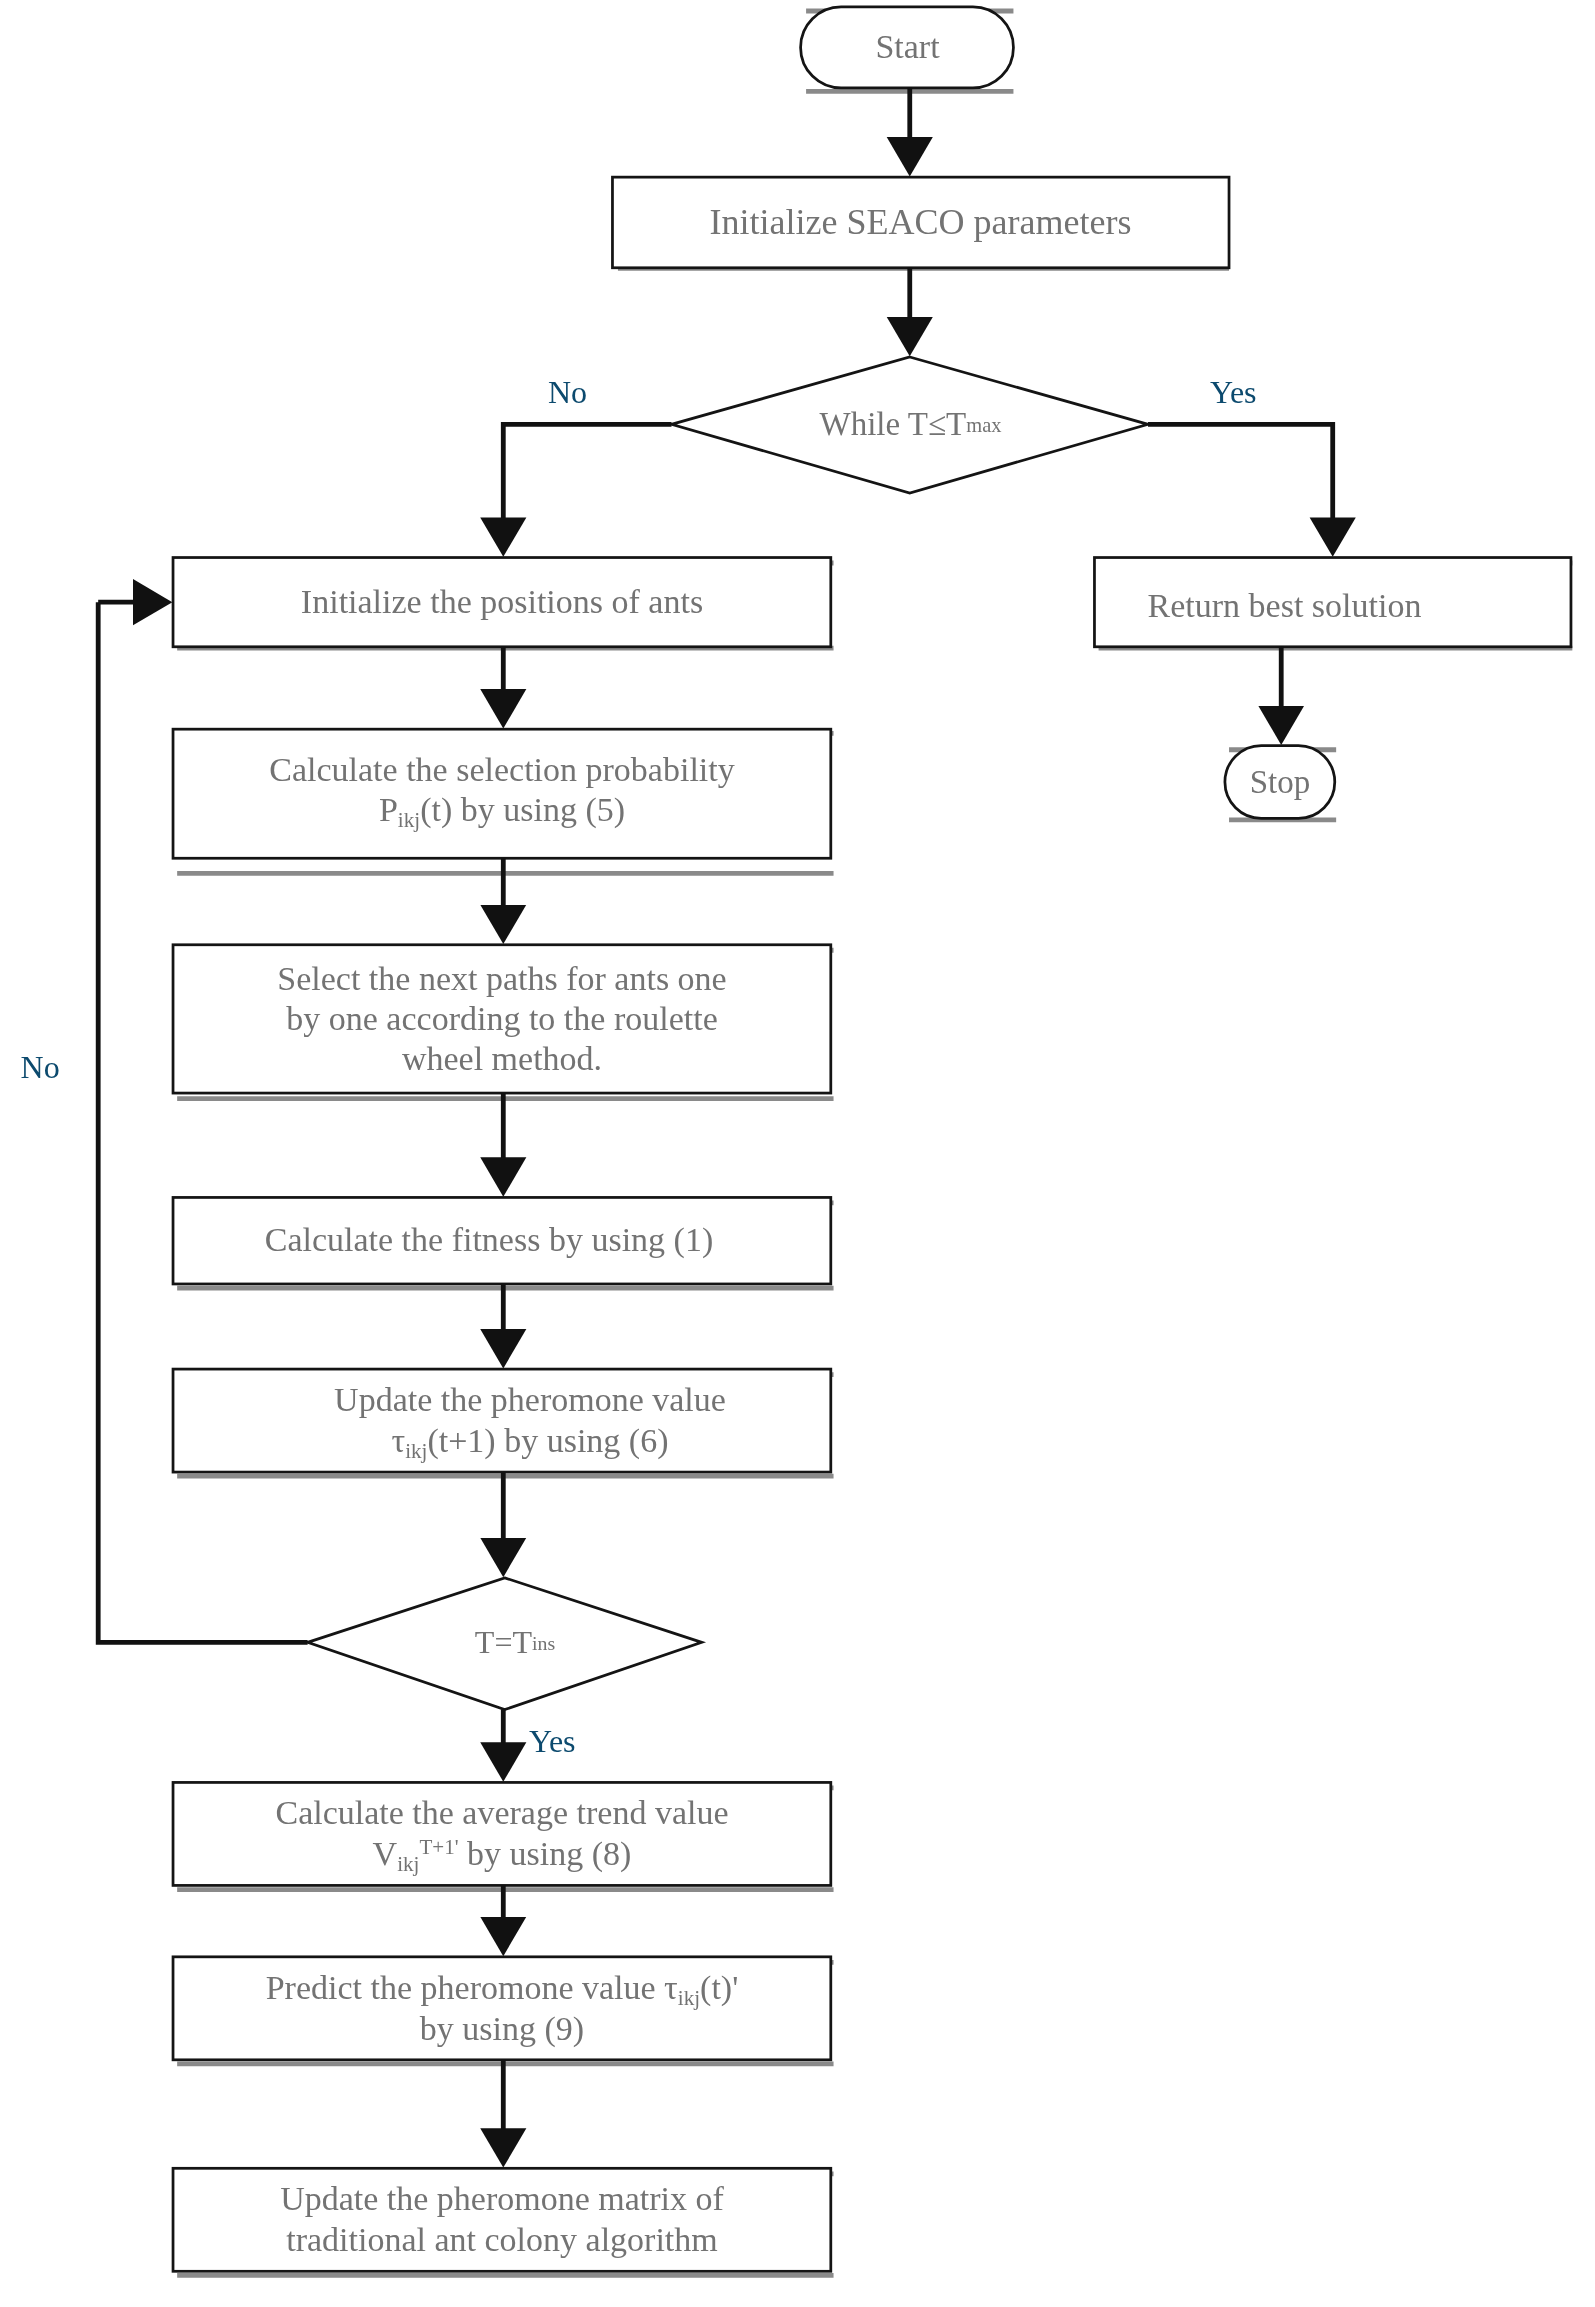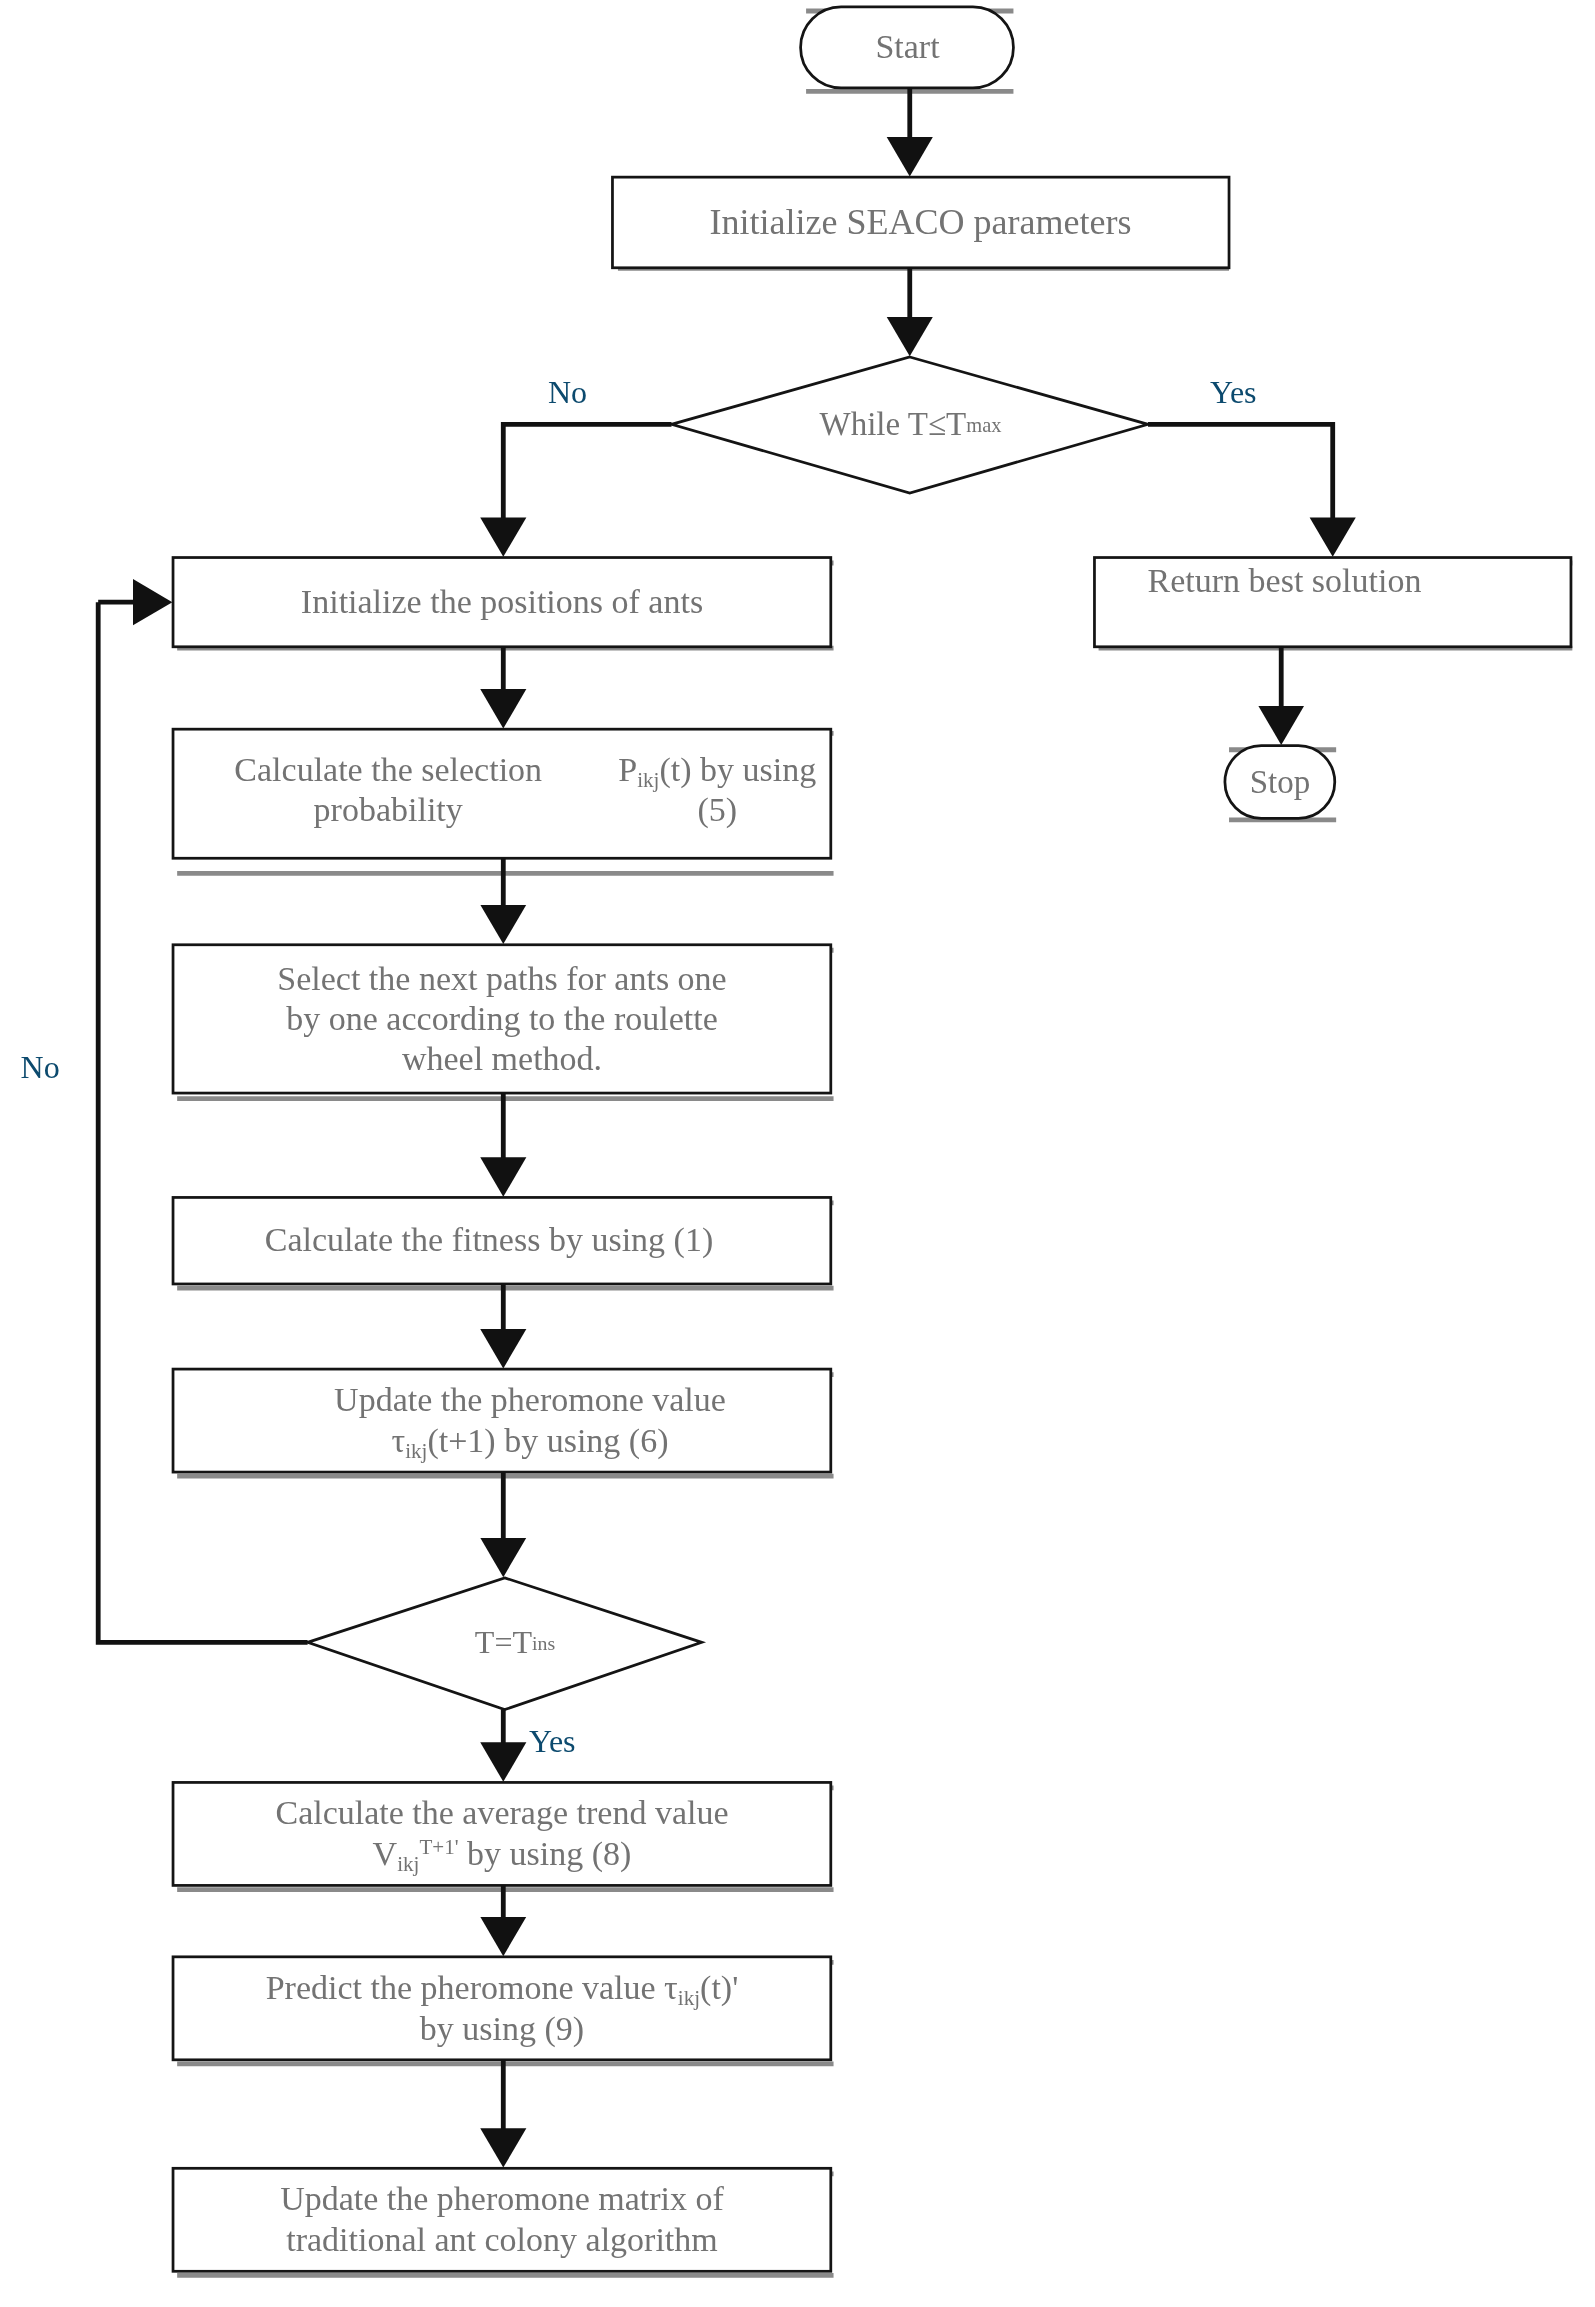--- a/index.html
+++ b/index.html
@@ -149,25 +149,25 @@
   </svg>
 
   <div class="node-text" style="left:801px; top:6.9px; width:213px; height:81px; font-size:34px;">Start</div>
 
   <div class="node-text" style="left:718px; top:390px; width:385px; height:69px; font-size:33px;"><span>While T≤T</span><sub>max</sub></div>
 
   <div class="node-text" style="left:612px; top:177px; width:617px; height:91px; font-size:36px;">Initialize SEACO parameters</div>
 
   <div class="node-text" style="left:173px; top:558px; width:658px; height:89px; font-size:34px;">Initialize the positions of ants</div>
 
-  <div class="node-text" style="left:1094px; top:537px; width:381px; height:89px; font-size:34px;">Return best solution</div>
+  <div class="node-text" style="left:1094px; top:562px; width:381px; height:89px; font-size:34px;">Return best solution</div>
 
   <div class="node-text" style="left:1225px; top:746px; width:110px; height:73px; font-size:33px;">Stop</div>
 
-  <div class="node-text" style="left:173px; top:729px; width:658px; height:122px; font-size:34px; ">
+  <div class="node-text" style="left:173px; top:729px; width:658px; height:122px; font-size:34px; flex-direction:column;">
     <div>Calculate the selection probability</div>
     <div><span>P</span><sub>ikj</sub><span>(t) by using (5)</span></div>
   </div>
 
   <div class="node-text" style="left:173px; top:945px; width:658px; height:148px; font-size:34px; flex-direction:column;">
     <div>Select the next paths for  ants one</div>
     <div>by one according to the roulette</div>
     <div>wheel method.</div>
   </div>
 

